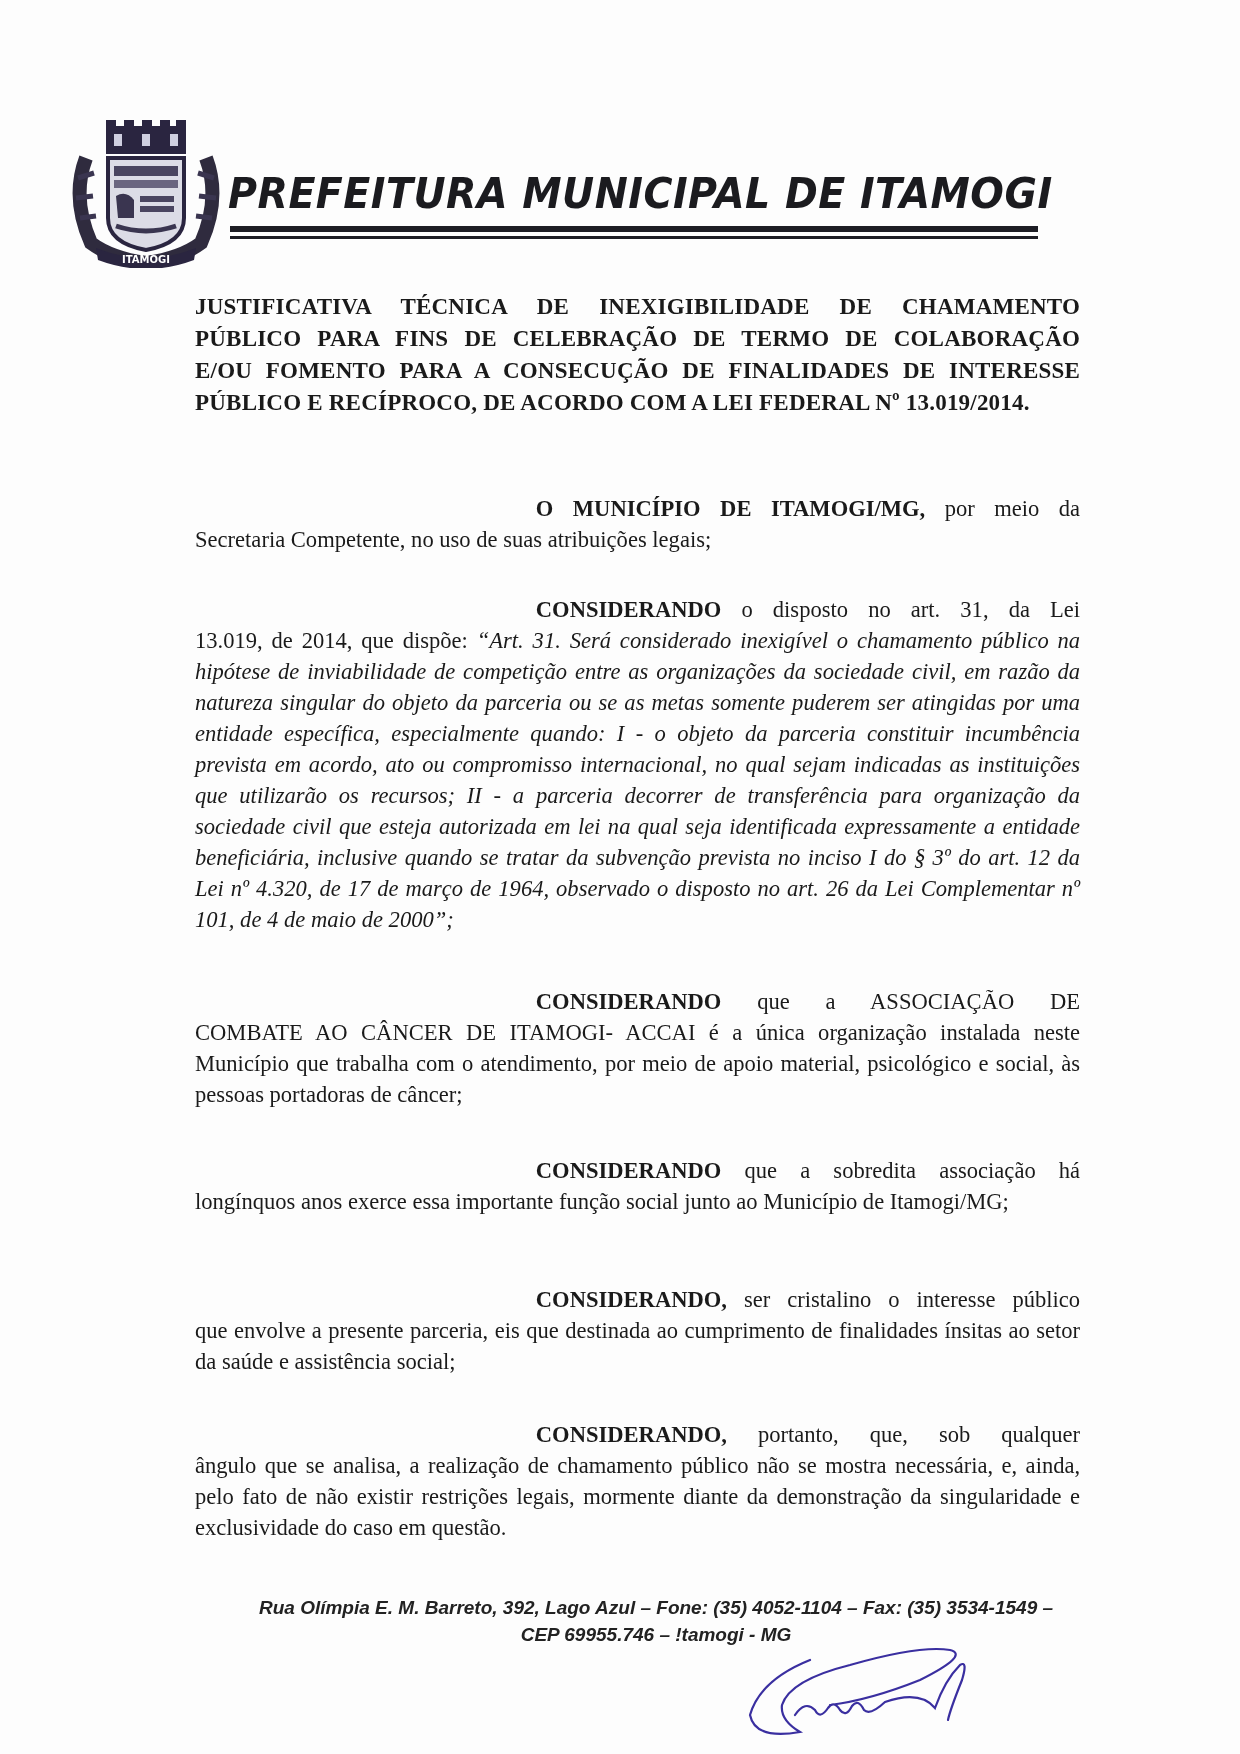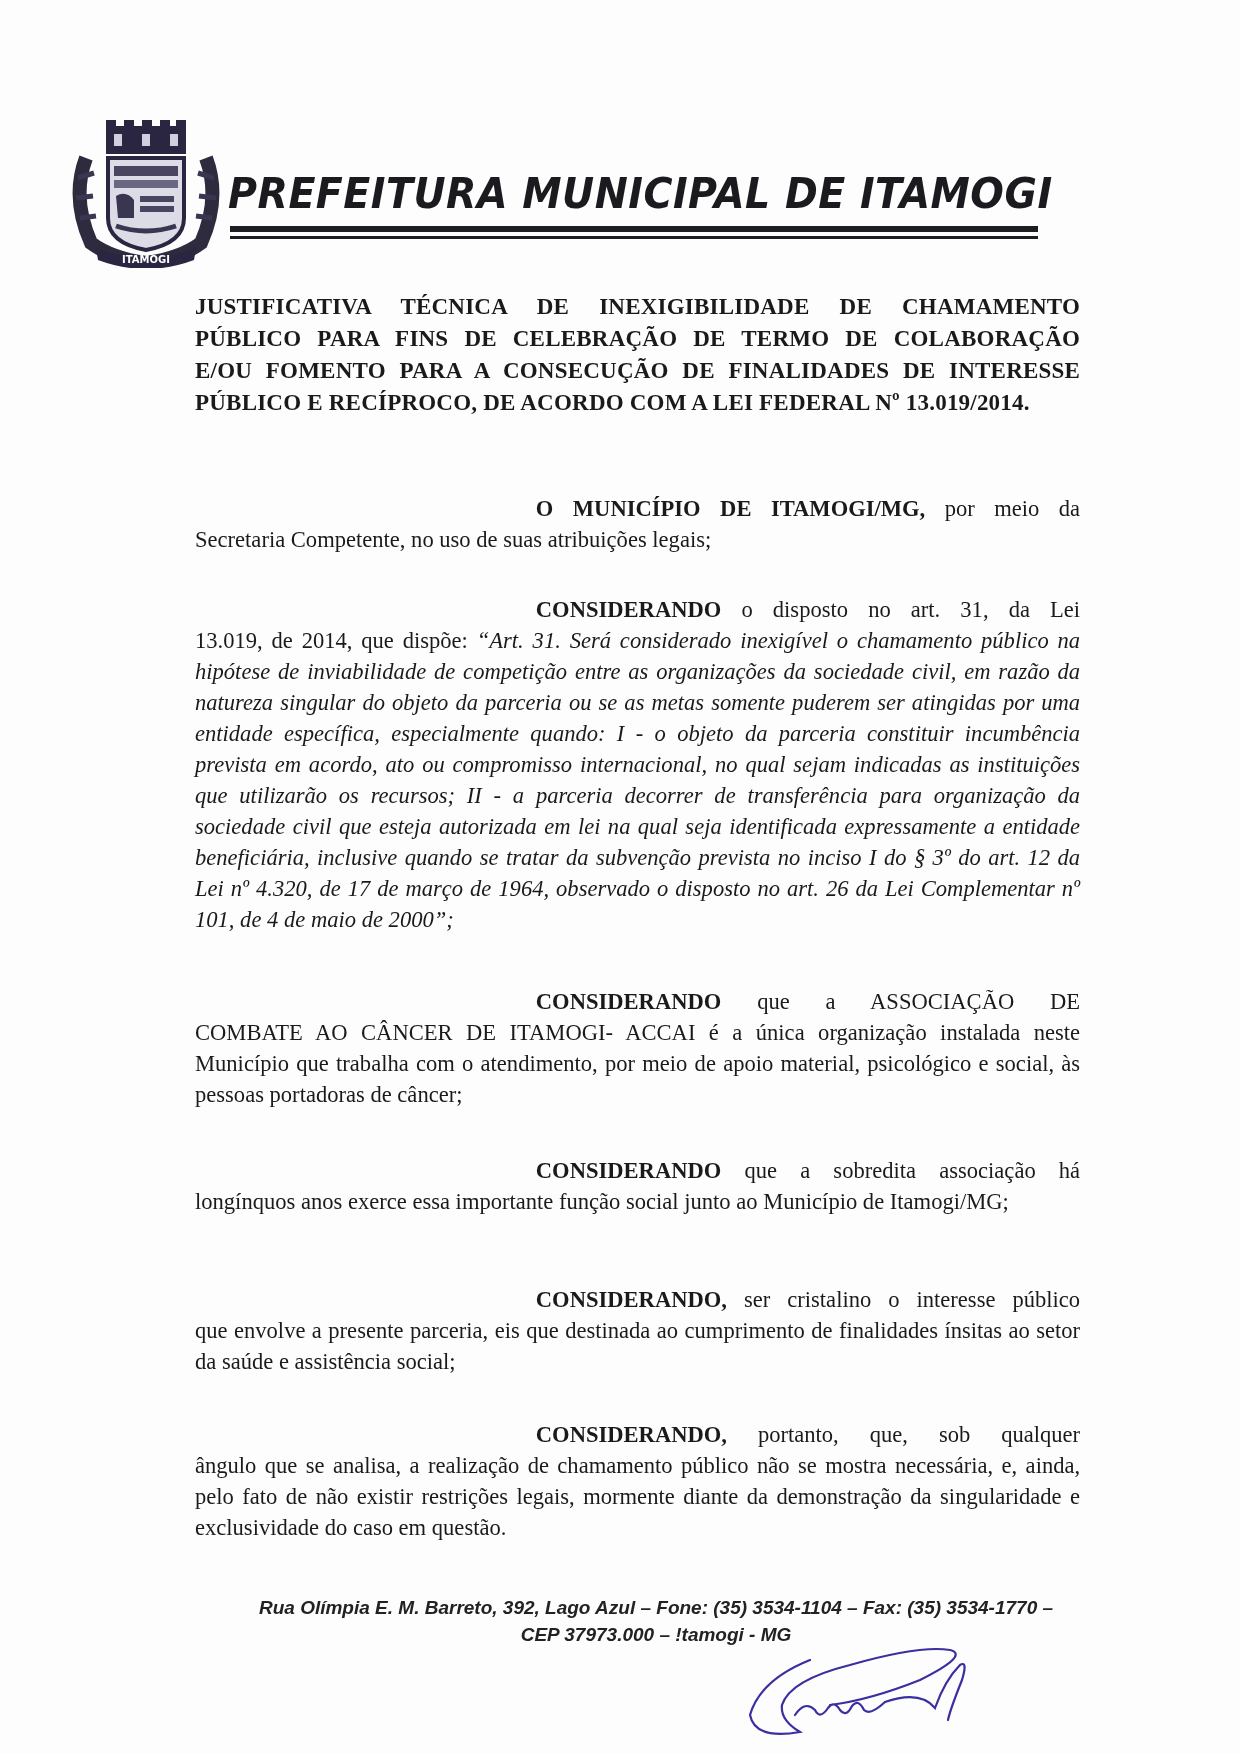--- a/index.html
+++ b/index.html
@@ -123,22 +123,22 @@
     <span class="lead-line"><b>CONSIDERANDO,</b><span> ser cristalino o interesse público</span></span>
     <span class="rest">que envolve a presente parceria, eis que destinada ao cumprimento de finalidades ínsitas ao setor da saúde e assistência social;</span>
   </div>
 
   <div class="para" id="p-c5">
     <span class="lead-line"><b>CONSIDERANDO,</b><span> portanto, que, sob qualquer</span></span>
     <span class="rest">ângulo que se analisa, a realização de chamamento público não se mostra necessária, e, ainda, pelo fato de não existir restrições legais, mormente diante da demonstração da singularidade e exclusividade do caso em questão.</span>
   </div>
 
   <div class="footer">
-    <div>Rua Olímpia E. M. Barreto, 392, Lago Azul – Fone: (35) 3534-1104 – Fax: (35) 3534-1770 –</div>
-    <div>CEP 37973.000 – !tamogi - MG</div>
+    <div>Rua Olímpia E. M. Barreto, 392, Lago Azul – Fone: (35) 4052-1104 – Fax: (35) 3534-1549 –</div>
+    <div>CEP 69955.746 – !tamogi - MG</div>
   </div>
 
   <svg class="signature" viewBox="0 0 300 120">
     <path id="sig-path" d="M90 40 Q40 60 30 95 Q35 120 80 112 Q60 100 62 85 Q70 60 130 45 Q200 25 230 30 Q250 35 200 60 Q150 80 110 85
              M75 95 Q85 80 95 90 Q100 100 108 88 Q114 80 120 90 Q126 98 132 86 Q138 78 144 90 Q150 96 165 82 Q200 70 215 88 Q225 60 240 45 Q248 40 242 60 Q230 90 228 100" fill="none" stroke="#3a2fa0" stroke-width="2.2" stroke-linecap="round"></path>
   </svg>
 
 </div>
 
 </body></html>

